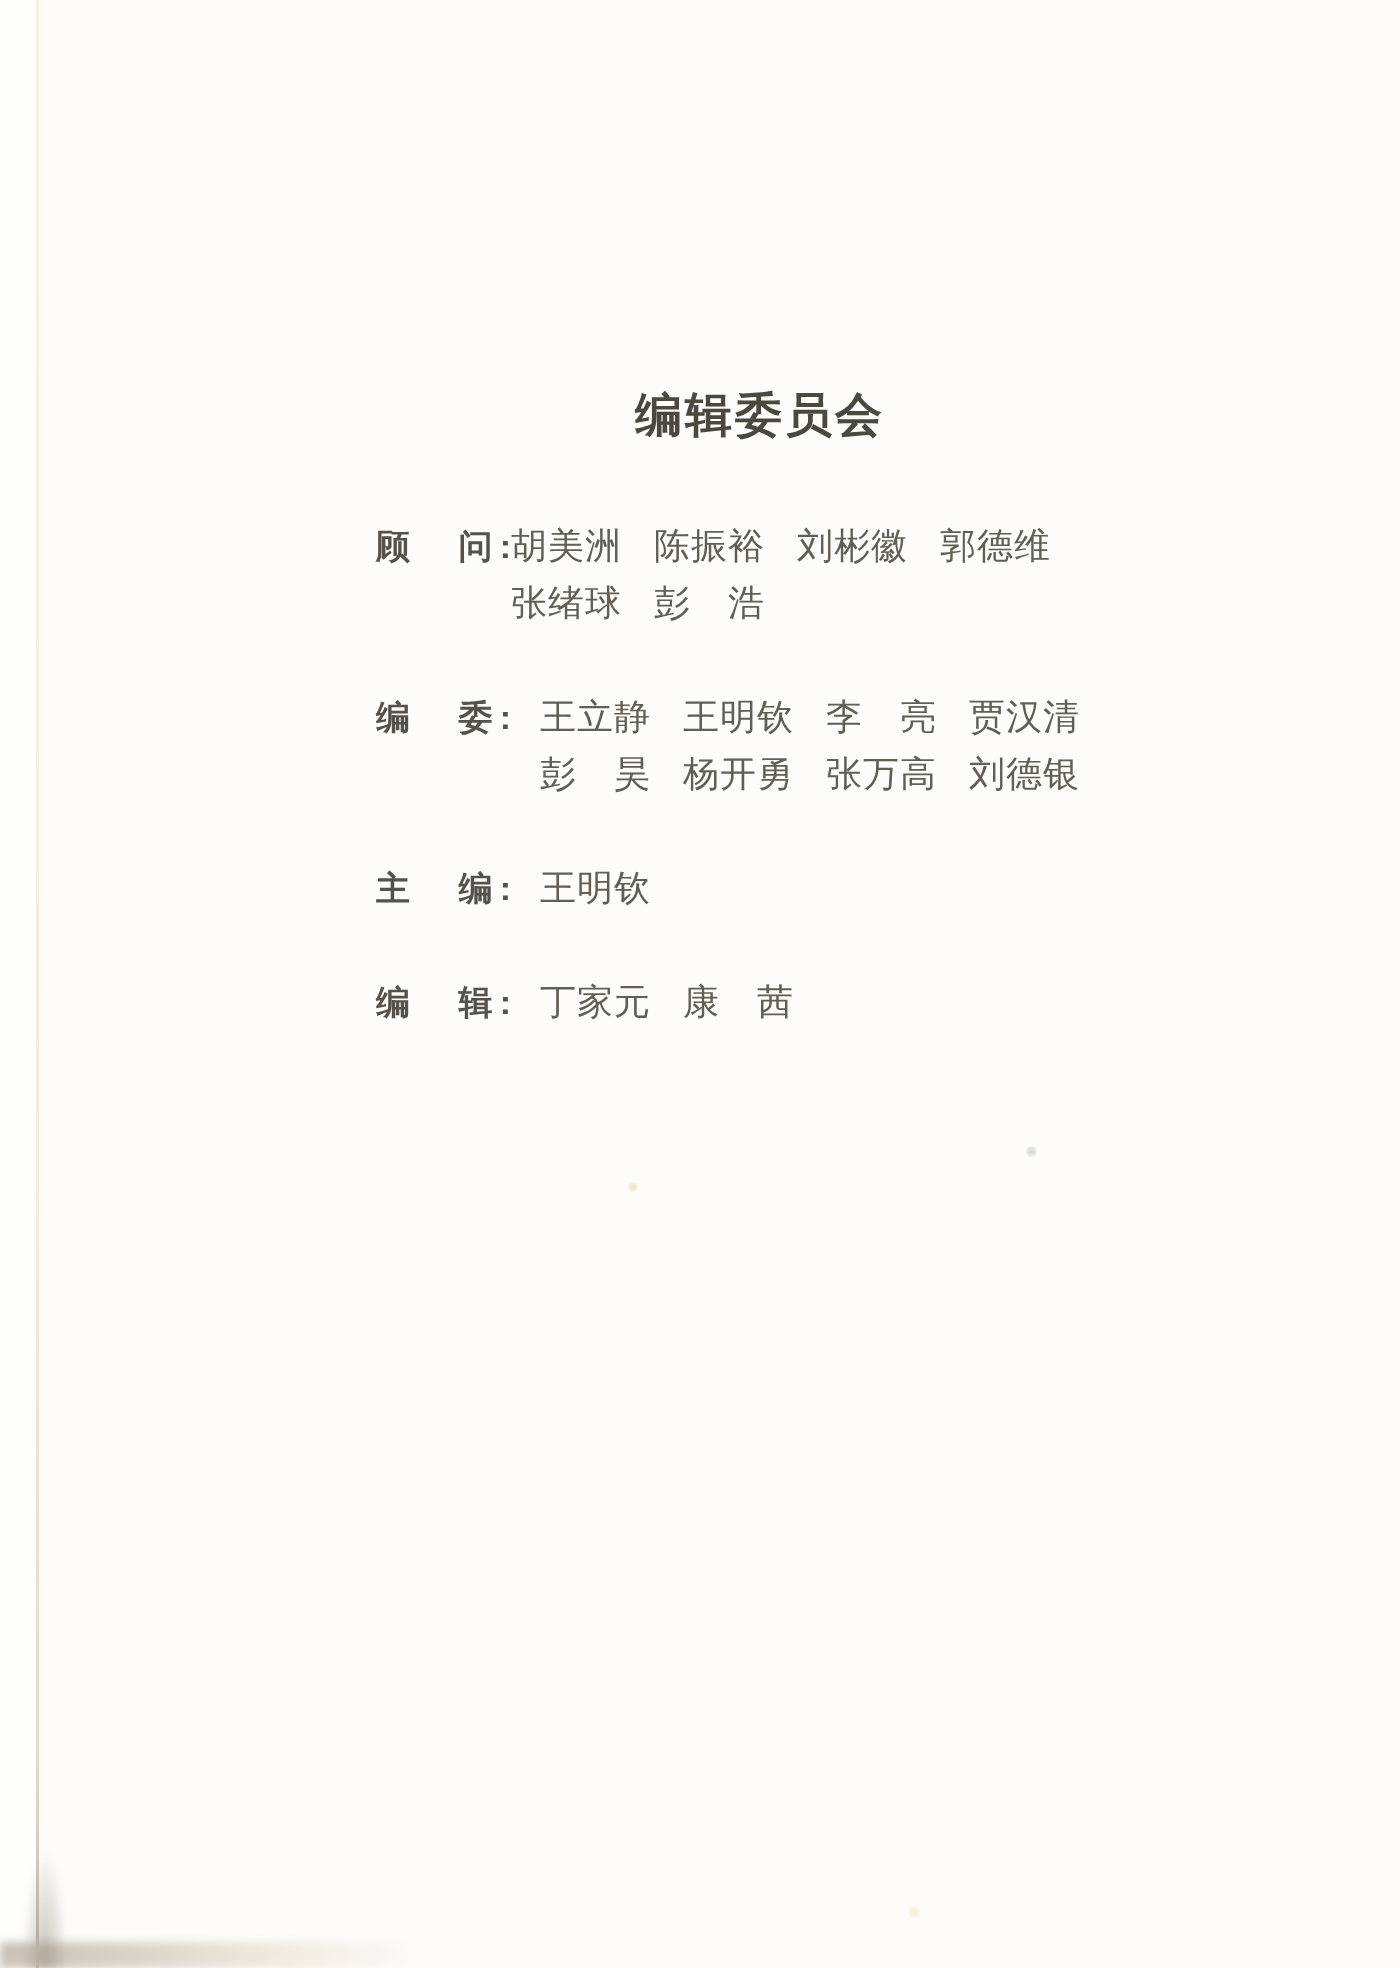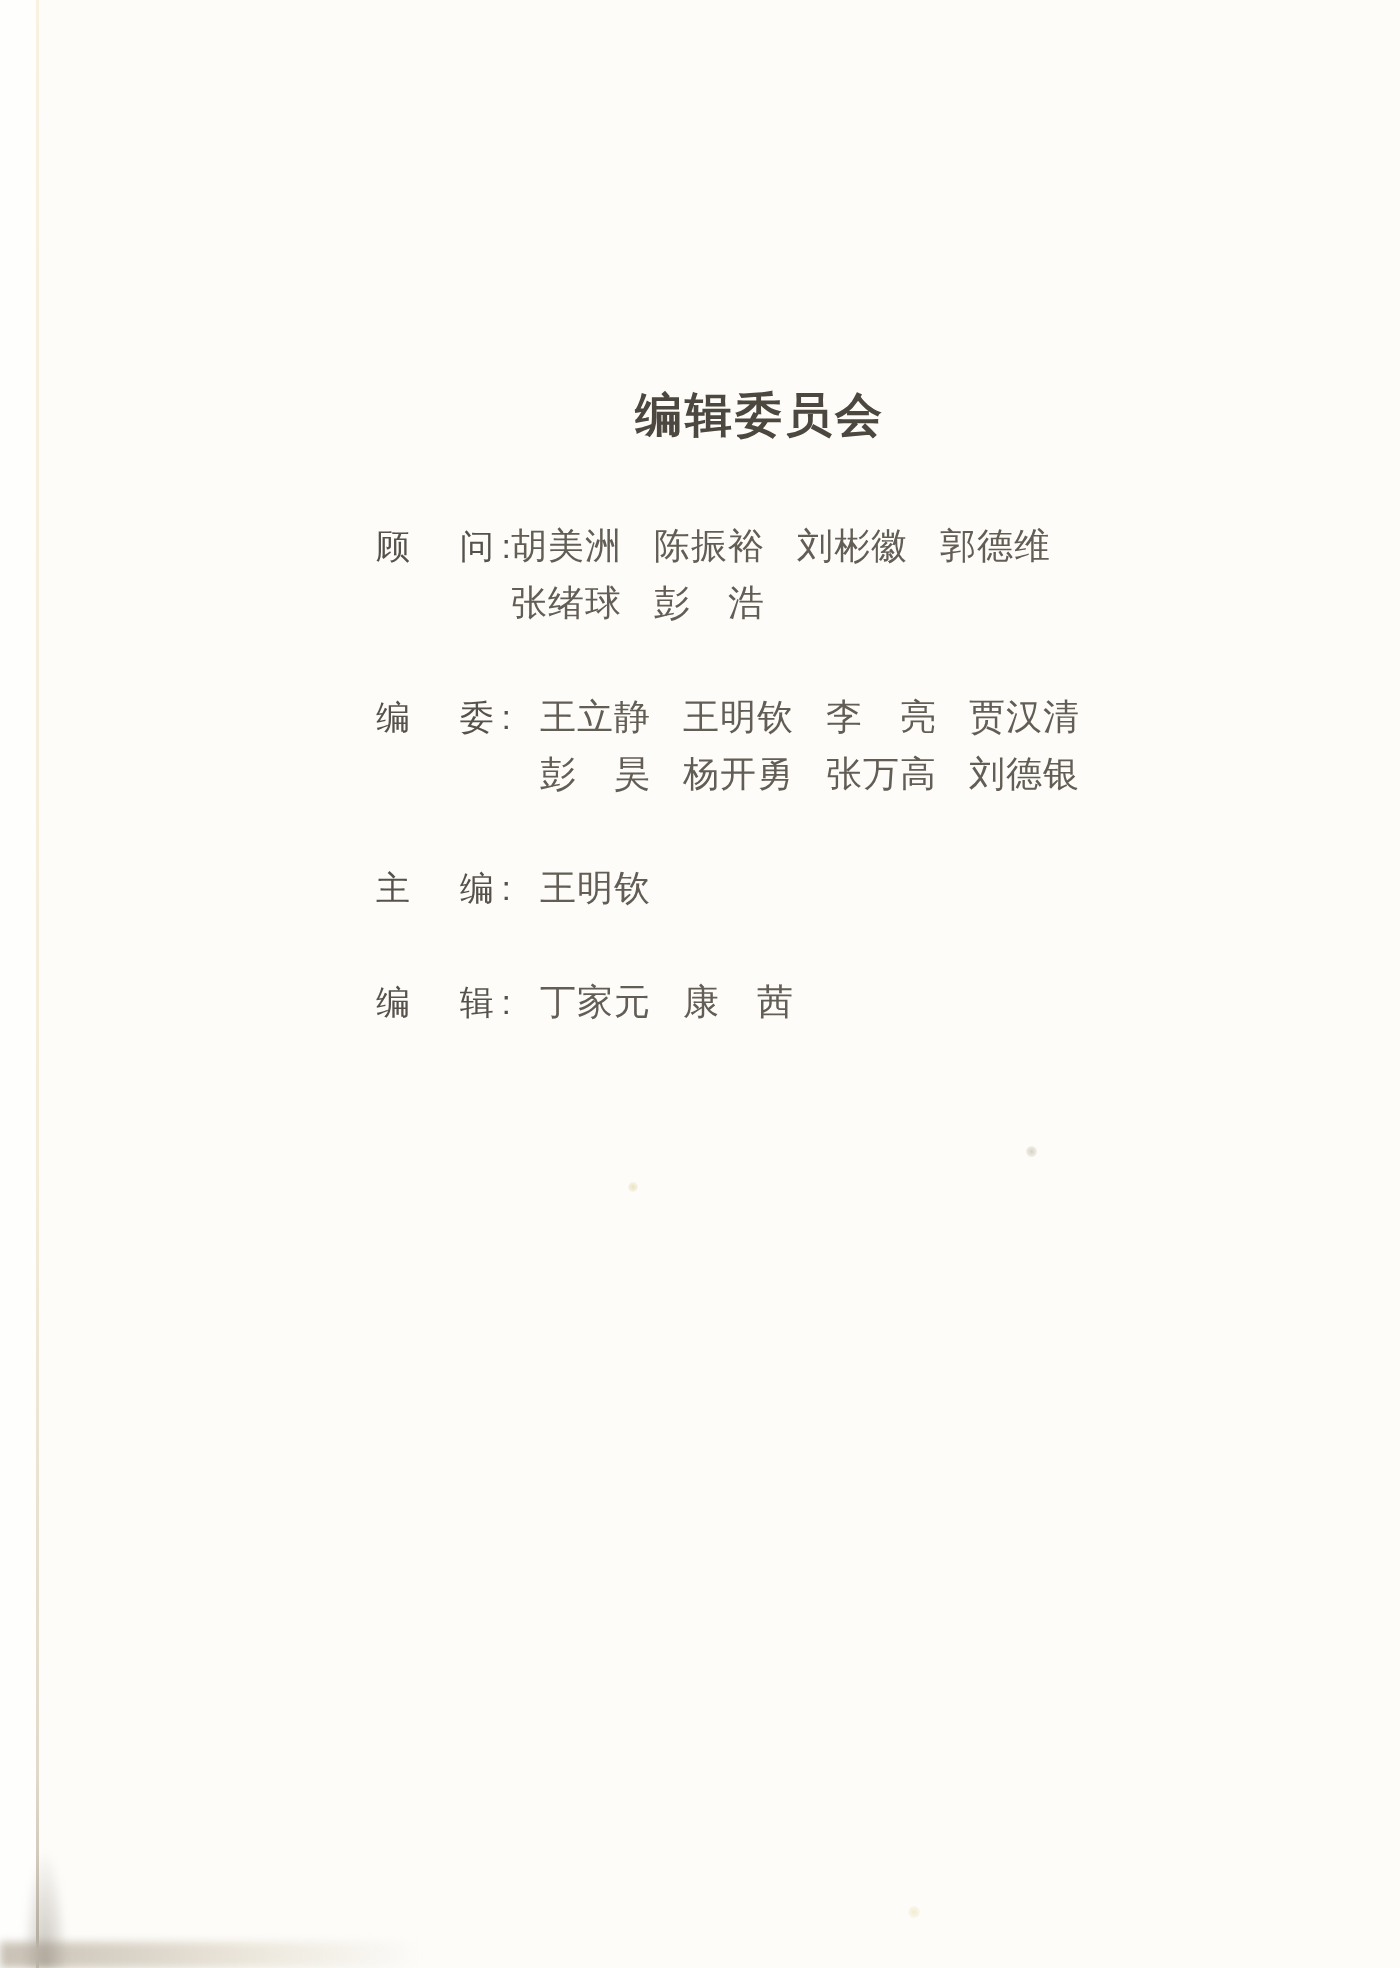--- a/index.html
+++ b/index.html
@@ -80,21 +80,21 @@
   }
   .group {
     display: flex;
     align-items: flex-start;
   }
   .group + .group { margin-top: 57px; gap: 29px; } 
   .label {
     flex: 0 0 135px;
     width: 135px;
     font-family: "Liberation Sans", sans-serif;
-    font-weight: 400;
+    font-weight: 700;
     font-size: 34px;
     line-height: 57px;
     color: var(--label);
     text-align: justify;
     text-align-last: justify;
   }
   .rows { flex: 1; }
   .row {
     display: flex;
     gap: 33px;

